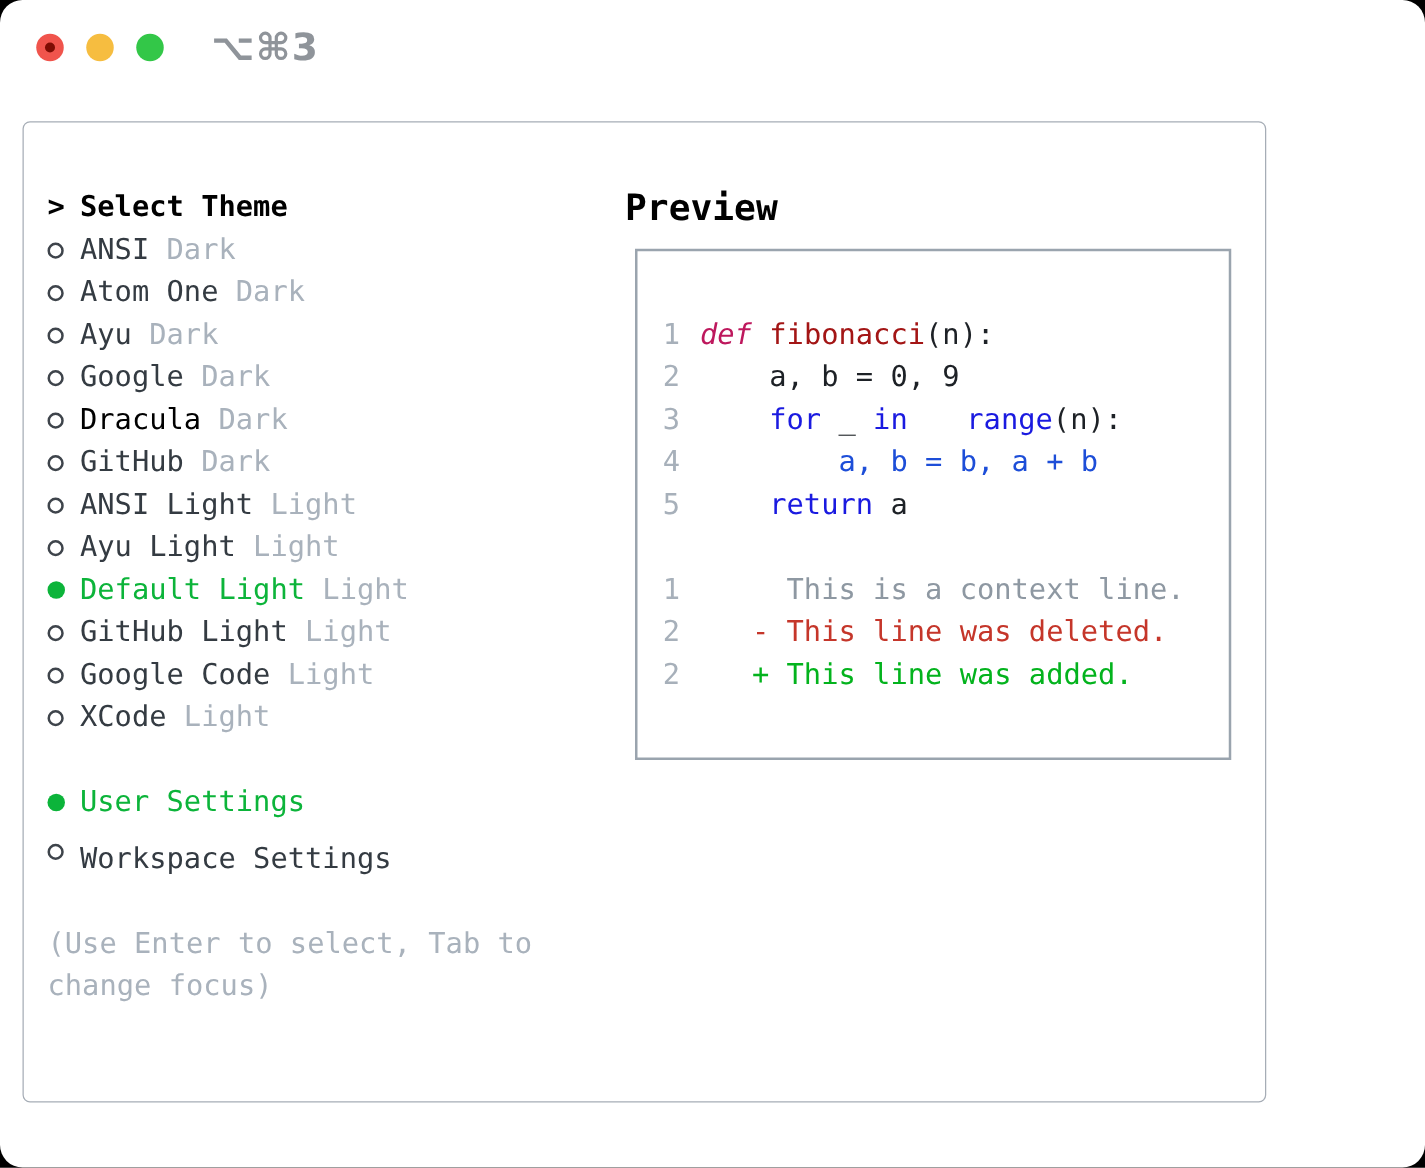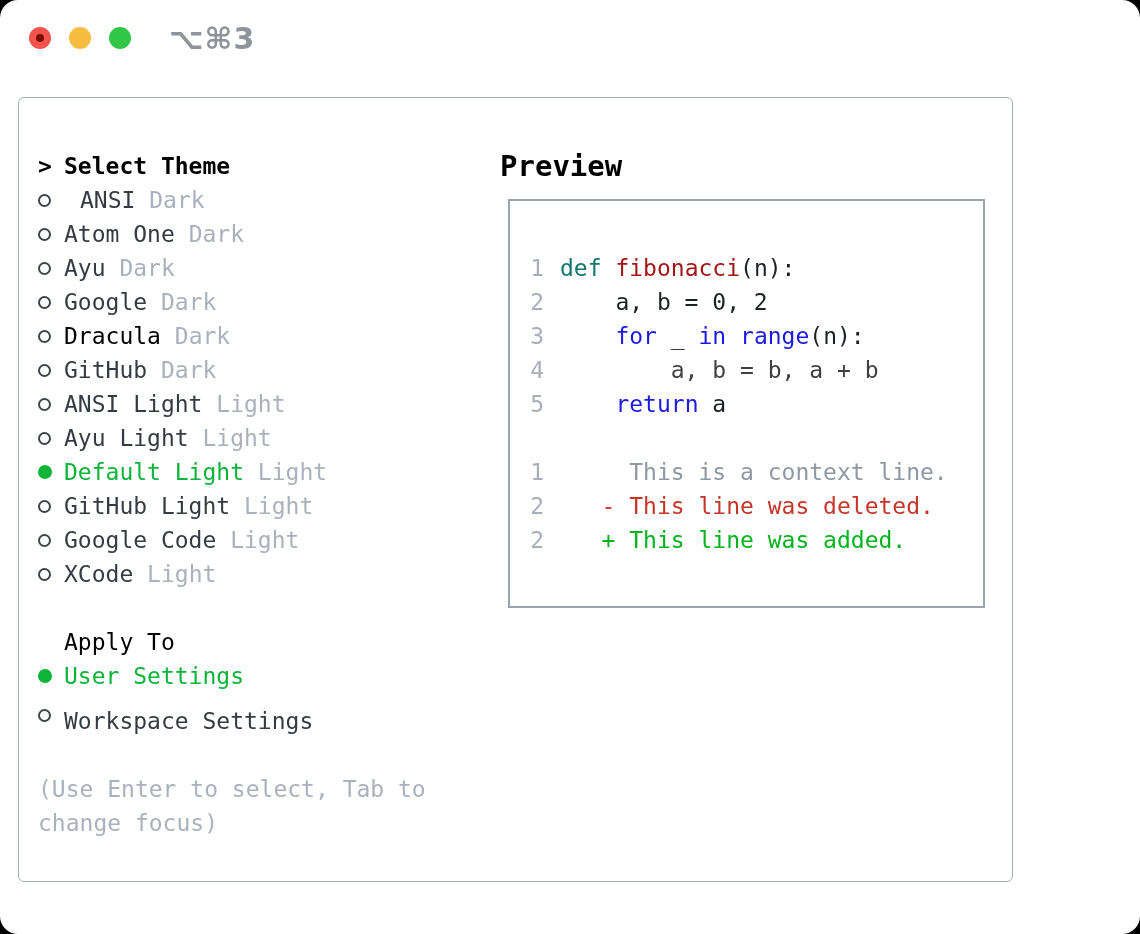--- a/index.html
+++ b/index.html
@@ -56,21 +56,21 @@
     <div class="leftcol">
       <div class="row hdr">
         <span class="marker" style="color: rgb(0, 0, 0);">&gt;</span>
         <span style="color: rgb(0, 0, 0);">Select Theme</span>
       </div>
       <div id="theme-items">
           <div class="row">
             <span class="marker">
               <span class="bullet" style="border-color: rgb(62, 68, 75);"></span>
             </span>
-            <span class="itemtext"><span style="color: rgb(52, 59, 66); margin-left: 16px;">ANSI</span><span style="color: rgb(169, 178, 188);"> Dark</span></span>
+            <span class="itemtext"><span style="color: rgb(52, 59, 66);">ANSI</span><span style="color: rgb(169, 178, 188);"> Dark</span></span>
           </div>
           <div class="row">
             <span class="marker">
               <span class="bullet" style="border-color: rgb(62, 68, 75);"></span>
             </span>
             <span class="itemtext"><span style="color: rgb(52, 59, 66);">Atom One</span><span style="color: rgb(169, 178, 188);"> Dark</span></span>
           </div>
           <div class="row">
             <span class="marker">
               <span class="bullet" style="border-color: rgb(62, 68, 75);"></span>
@@ -127,24 +127,20 @@
           </div>
           <div class="row">
             <span class="marker">
               <span class="bullet" style="border-color: rgb(62, 68, 75);"></span>
             </span>
             <span class="itemtext"><span style="color: rgb(52, 59, 66);">XCode</span><span style="color: rgb(169, 178, 188);"> Light</span></span>
           </div>
         </div>
 
       <div class="applyblock">
-        <div class="row">
-          <span class="marker"></span>
-          <span style="color: rgb(0, 0, 0);">Apply To</span>
-        </div>
         <div id="apply-items">
             <div class="row">
               <span class="marker">
                 <span class="bullet sel" style="background: rgb(12, 180, 58);"></span>
               </span>
               <span class="itemtext" style="color: rgb(12, 180, 58);">User Settings</span>
             </div>
             <div class="row">
               <span class="marker">
                 <span class="bullet" style="border-color: rgb(62, 68, 75);"></span>
@@ -155,33 +151,33 @@
       </div>
 
       <div class="hint" style="color: rgb(169, 178, 188);">(Use Enter to select, Tab to change focus)</div>
     </div>
 
     <div class="rightcol">
       <div class="preview-label" style="color: rgb(0, 0, 0);">Preview</div>
       <div class="preview-box" id="preview-box" style="border-color: rgb(154, 164, 174);">
           <div class="code-line">
             <span class="ln" style="color: rgb(167, 176, 186);">1</span>
-            <span class="code"><span style="color: #0f766e;">def</span><span style="color: rgb(29, 33, 38);"> </span><span style="color: rgb(163, 21, 21);">fibonacci</span><span style="color: rgb(29, 33, 38);">(n):</span></span>
+            <span class="code"><span style="color: #be185d; font-style: italic;">def</span><span style="color: rgb(29, 33, 38);"> </span><span style="color: rgb(163, 21, 21);">fibonacci</span><span style="color: rgb(29, 33, 38);">(n):</span></span>
           </div>
           <div class="code-line">
             <span class="ln" style="color: rgb(167, 176, 186);">2</span>
-            <span class="code"><span style="color: rgb(29, 33, 38);">    a, b = 0, 2</span></span>
+            <span class="code"><span style="color: rgb(29, 33, 38);">    a, b = 0, 9</span></span>
           </div>
           <div class="code-line">
             <span class="ln" style="color: rgb(167, 176, 186);">3</span>
-            <span class="code"><span style="color: rgb(29, 33, 38);">    </span><span style="color: rgb(26, 26, 224);">for</span><span style="color: rgb(29, 33, 38);"> _ </span><span style="color: rgb(26, 26, 224);">in</span><span style="color: rgb(29, 33, 38);"> </span><span style="color: rgb(26, 26, 224);">range</span><span style="color: rgb(29, 33, 38);">(n):</span></span>
+            <span class="code"><span style="color: rgb(29, 33, 38);">    </span><span style="color: rgb(26, 26, 224);">for</span><span style="color: rgb(29, 33, 38);"> _ </span><span style="color: rgb(26, 26, 224);">in</span><span style="color: rgb(29, 33, 38);"> </span><span style="color: rgb(26, 26, 224); margin-left: 33px;">range</span><span style="color: rgb(29, 33, 38);">(n):</span></span>
           </div>
           <div class="code-line">
             <span class="ln" style="color: rgb(167, 176, 186);">4</span>
-            <span class="code"><span style="color: #404040;">        a, b = b, a + b</span></span>
+            <span class="code"><span style="color: #1d4ed8;">        a, b = b, a + b</span></span>
           </div>
           <div class="code-line">
             <span class="ln" style="color: rgb(167, 176, 186);">5</span>
             <span class="code"><span style="color: rgb(29, 33, 38);">    </span><span style="color: rgb(26, 26, 224);">return</span><span style="color: rgb(29, 33, 38);"> a</span></span>
           </div>
           <div class="code-line">
             <span class="ln" style="color: rgb(167, 176, 186);"></span>
             <span class="code"></span>
           </div>
           <div class="code-line">

